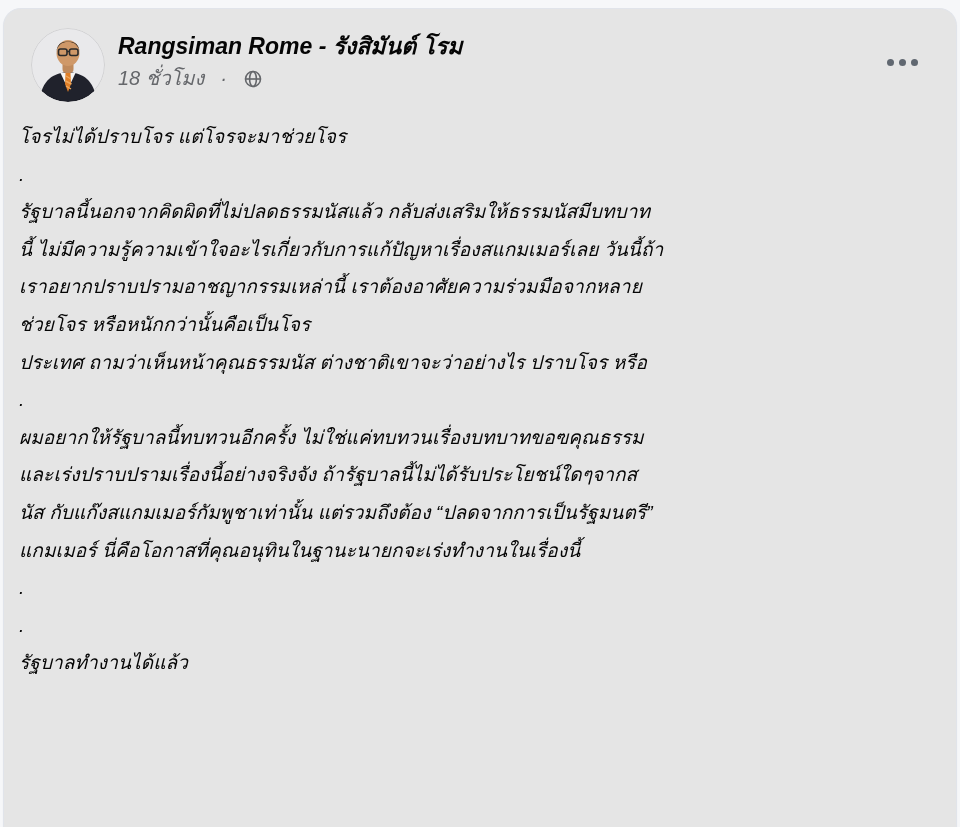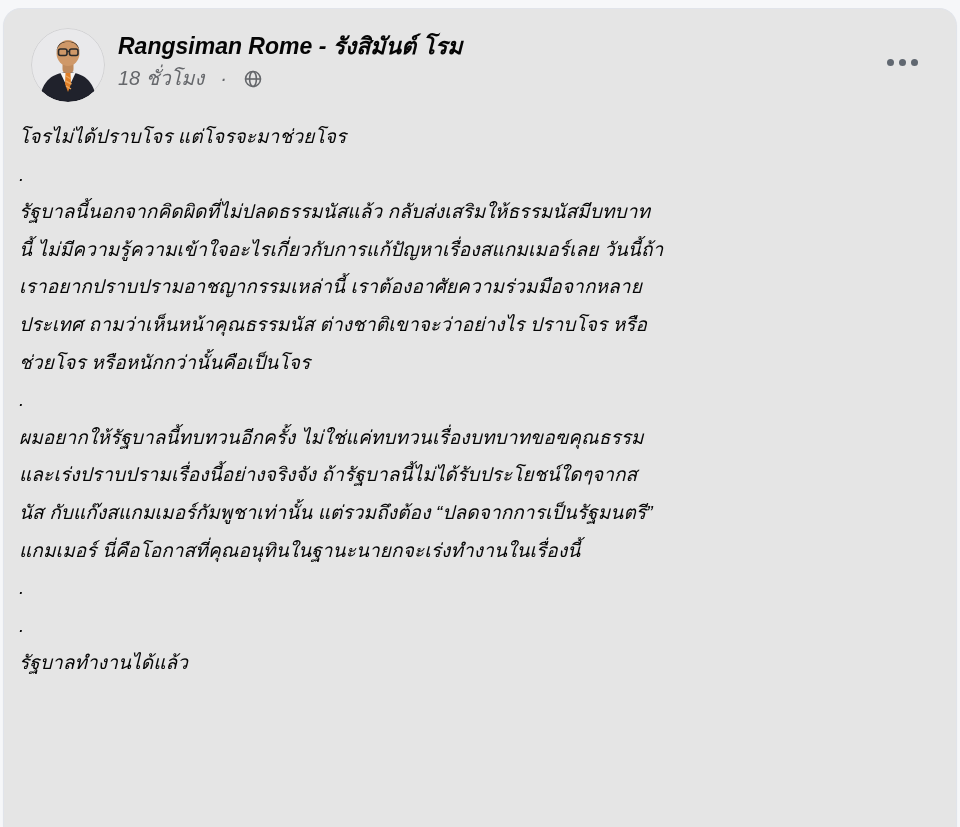--- a/index.html
+++ b/index.html
@@ -140,22 +140,22 @@
     </div>
 
   </div>
 
   <div class="post-content">
     <div class="post-line">โจรไม่ได้ปราบโจร แต่โจรจะมาช่วยโจร</div>
     <div class="post-line">.</div>
     <div class="post-line">รัฐบาลนี้นอกจากคิดผิดที่ไม่ปลดธรรมนัสแล้ว กลับส่งเสริมให้ธรรมนัสมีบทบาท</div>
     <div class="post-line">นี้ ไม่มีความรู้ความเข้าใจอะไรเกี่ยวกับการแก้ปัญหาเรื่องสแกมเมอร์เลย วันนี้ถ้า</div>
     <div class="post-line">เราอยากปราบปรามอาชญากรรมเหล่านี้ เราต้องอาศัยความร่วมมือจากหลาย</div>
+    <div class="post-line">ช่วยโจร หรือหนักกว่านั้นคือเป็นโจร</div>
     <div class="post-line">ประเทศ ถามว่าเห็นหน้าคุณธรรมนัส ต่างชาติเขาจะว่าอย่างไร ปราบโจร หรือ</div>
-    <div class="post-line">ช่วยโจร หรือหนักกว่านั้นคือเป็นโจร</div>
     <div class="post-line">.</div>
     <div class="post-line">ผมอยากให้รัฐบาลนี้ทบทวนอีกครั้ง ไม่ใช่แค่ทบทวนเรื่องบทบาทขอฃคุณธรรม</div>
     <div class="post-line">และเร่งปราบปรามเรื่องนี้อย่างจริงจัง ถ้ารัฐบาลนี้ไม่ได้รับประโยชน์ใดๆจากส</div>
     <div class="post-line">นัส กับแก๊งสแกมเมอร์กัมพูชาเท่านั้น แต่รวมถึงต้อง “ปลดจากการเป็นรัฐมนตรี”</div>
     <div class="post-line">แกมเมอร์ นี่คือโอกาสที่คุณอนุทินในฐานะนายกจะเร่งทำงานในเรื่องนี้</div>
     <div class="post-line">.</div>
     <div class="post-line">.</div>
     <div class="post-line">รัฐบาลทำงานได้แล้ว</div>
   </div>
 

